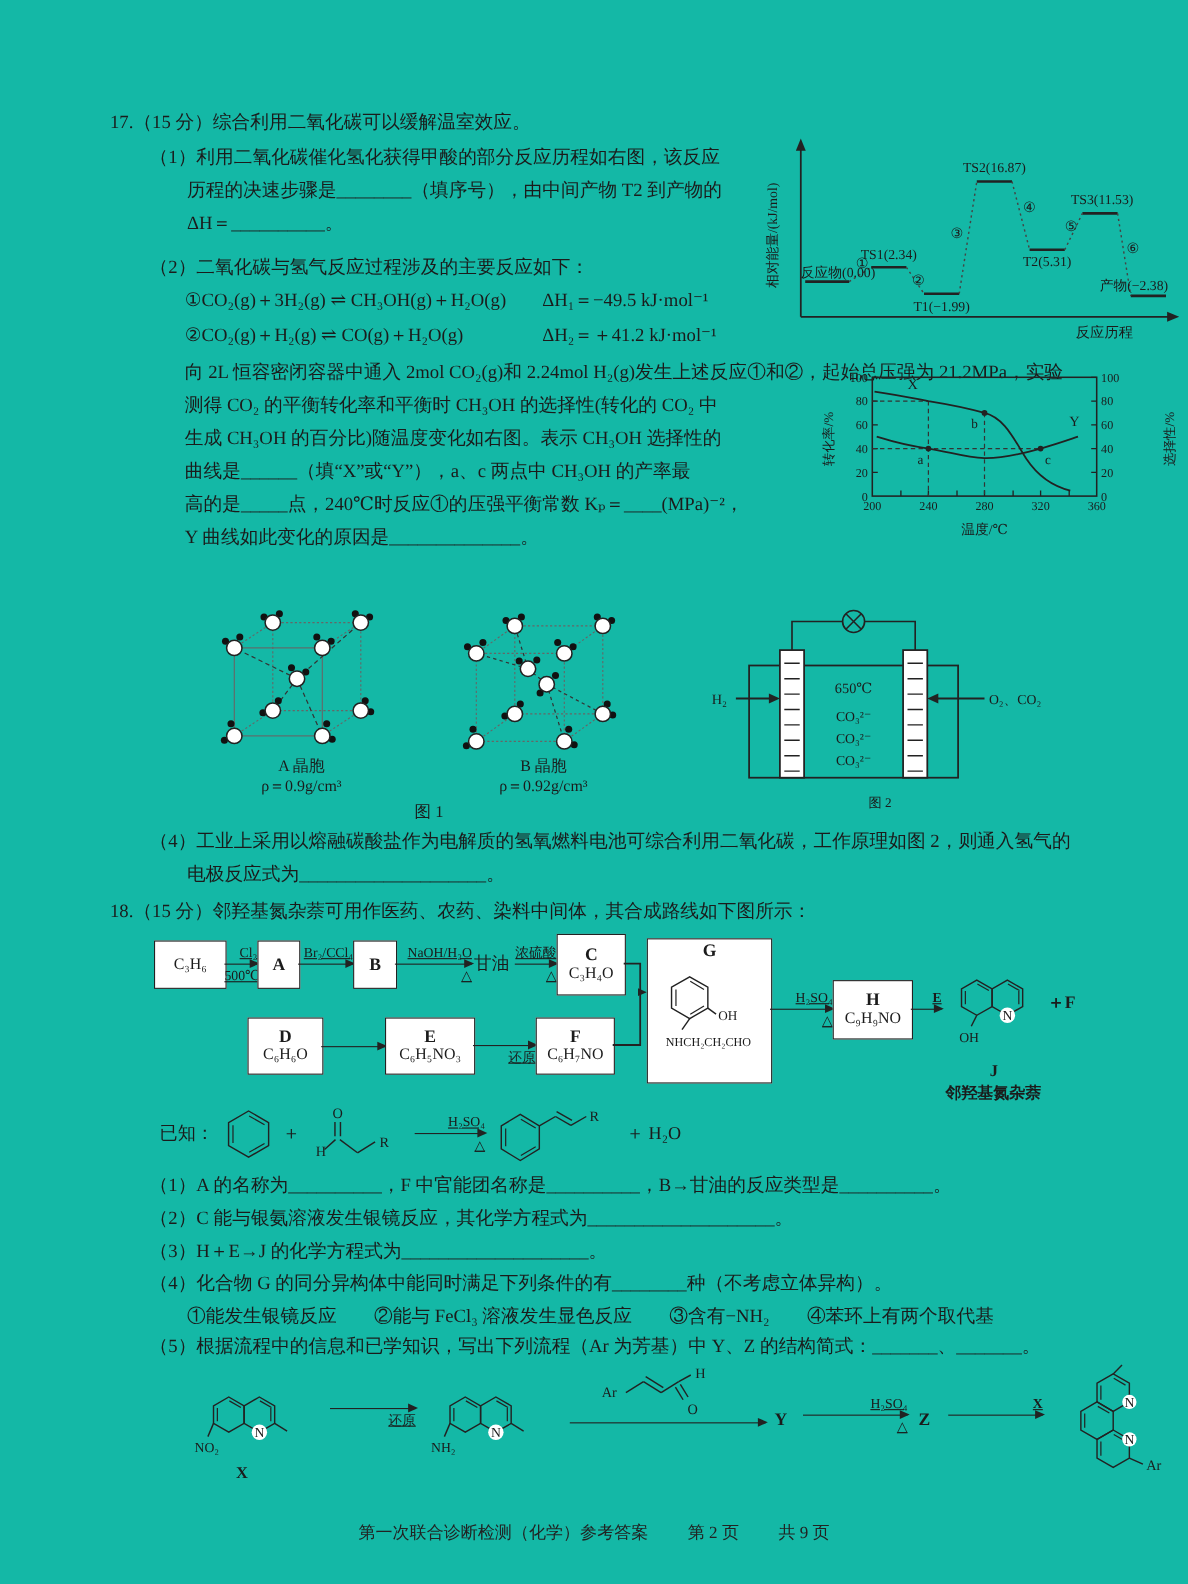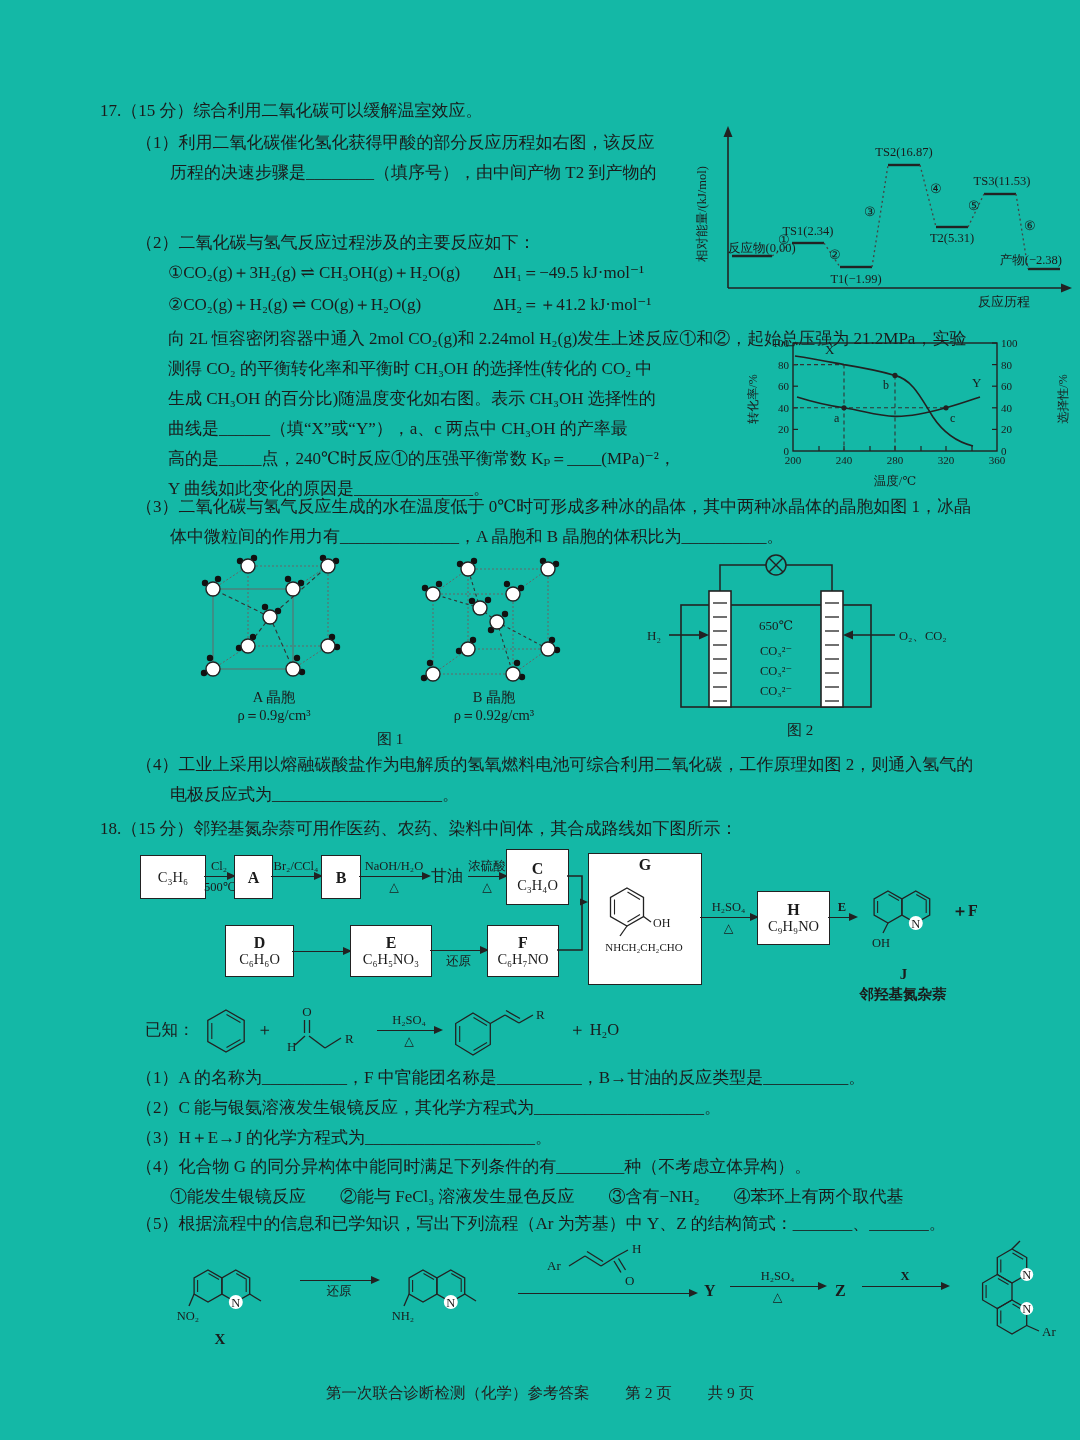--- a/index.html
+++ b/index.html
@@ -4,21 +4,21 @@
 <style>
   html,body{margin:0;padding:0;background:#e8e8e8;}
   .page{position:relative;width:1080px;height:1440px;background:#14b8a6;
     font-family:"Liberation Serif","DejaVu Serif",serif;color:#1b1b1b;overflow:hidden;margin:0 auto;}
   .abs{position:absolute;}
   .ln{white-space:nowrap;font-size:17px;line-height:30px;}
   .hang > .ln + .ln{padding-left:34px;}
   .box{position:absolute;border:1.6px solid #222;display:flex;flex-direction:column;
     align-items:center;justify-content:center;font-size:14.5px;line-height:17px;text-align:center;background:#fff;}
   .box .bl{font-weight:bold;font-size:16px;}
-  .harrow{position:absolute;text-align:center;font-size:12.5px;line-height:16px;}
+  .harrow{position:absolute;text-align:right;font-size:12.5px;line-height:16px;text-decoration:underline;}
   .harrow .t,.harrow .b{display:block;height:16px;white-space:nowrap;}
   .harrow .shaft,.pshaft{height:0;border-top:1.6px solid #222;position:relative;margin:2px 0;}
   .pshaft{position:absolute;}
   .harrow .shaft::after,.pshaft::after{content:"";position:absolute;right:-2px;top:-4.9px;width:0;height:0;
     border-left:9px solid #222;border-top:4.2px solid transparent;border-bottom:4.2px solid transparent;}
   svg text{font-family:"Liberation Serif","DejaVu Serif",serif;fill:#1b1b1b;}
   .cap{position:absolute;text-align:center;font-size:14.5px;line-height:18px;}
   .bold{font-weight:bold;}
   .footer{position:absolute;left:0;right:0;top:1383px;text-align:center;font-size:15.5px;color:#222;}
   .footer span{margin:0 16px;}
@@ -26,20 +26,21 @@
 </head>
 <body>
 
 <div class="page">
 
   <div class="abs ln" style="left:100px;top:96px;">17.（15 分）综合利用二氧化碳可以缓解温室效应。</div>
 
   <div class="abs hang" style="left:136px;top:128px;">
     <div class="ln">（1）利用二氧化碳催化氢化获得甲酸的部分反应历程如右图，该反应</div>
     <div class="ln">历程的决速步骤是________（填序号），由中间产物 T2 到产物的</div>
+    <div class="ln">ΔH＝__________。</div>
   </div>
 
   <svg class="abs" style="left:692px;top:118px;" width="386" height="194" viewBox="0 0 386 194">
     <g stroke="#222" stroke-width="1.6" fill="none">
       <line x1="36" y1="170" x2="36" y2="16"></line>
       <line x1="36" y1="170" x2="372" y2="170"></line>
     </g>
     <polygon points="36,8 31.5,19 40.5,19" fill="#222"></polygon>
     <polygon points="380,170 369,165.5 369,174.5" fill="#222"></polygon>
     <text transform="rotate(-90 14 96)" x="14" y="96" font-size="12.5" text-anchor="middle">相对能量/(kJ/mol)</text>
@@ -151,24 +152,20 @@
         <circle cx="150" cy="42.4" r="2.6"></circle>
         <circle cx="201" cy="74.8" r="2.6"></circle>
     </g>
     <text x="80" y="21" font-size="13">X</text>
     <text x="227" y="54" font-size="13">Y</text>
     <text x="89" y="89" font-size="12">a</text>
     <text x="138" y="56" font-size="12">b</text>
     <text x="205" y="89" font-size="12">c</text>
   </svg>
 
-  <div class="abs hang" style="left:136px;top:492px;">
-    <div class="ln">（3）二氧化碳与氢气反应生成的水在温度低于 0℃时可形成多种冰的晶体，其中两种冰晶体的晶胞如图 1，冰晶</div>
-    <div class="ln">体中微粒间的作用力有______________，A 晶胞和 B 晶胞的体积比为__________。</div>
-  </div>
 
   <div class="abs" style="left:180px;top:554px;width:440px;height:210px;">
     <svg class="abs" style="left:8px;top:0;" width="172" height="130" viewBox="0 0 172 130">
       <g stroke="#666" stroke-width="1" fill="none">
         <rect x="25" y="35" width="80" height="80"></rect>
         <rect x="60" y="12" width="80" height="80" stroke-dasharray="2,2"></rect>
         <line x1="25" y1="35" x2="60" y2="12" stroke-dasharray="2,2"></line>
         <line x1="105" y1="35" x2="140" y2="12" stroke-dasharray="2,2"></line>
         <line x1="25" y1="115" x2="60" y2="92" stroke-dasharray="2,2"></line>
         <line x1="105" y1="115" x2="140" y2="92" stroke-dasharray="2,2"></line>
@@ -301,21 +298,21 @@
       <line x1="24" y1="90" x2="56" y2="90" stroke="#222" stroke-width="1.6"></line>
       <polygon points="64,90 54,85.5 54,94.5" fill="#222"></polygon>
       <line x1="250" y1="90" x2="206" y2="90" stroke="#222" stroke-width="1.6"></line>
       <polygon points="198,90 208,85.5 208,94.5" fill="#222"></polygon>
       <text x="254" y="95" font-size="12.5">O₂、CO₂</text>
       <text x="131" y="85" font-size="13" text-anchor="middle">650℃</text>
       <text x="131" y="110" font-size="12.5" text-anchor="middle">CO₃²⁻</text>
       <text x="131" y="130" font-size="12.5" text-anchor="middle">CO₃²⁻</text>
       <text x="131" y="150" font-size="12.5" text-anchor="middle">CO₃²⁻</text>
     </svg>
-    <div class="cap" style="left:0;top:176px;width:310px;font-size:15px;">图 2</div>
+    <div class="cap" style="left:0;top:176px;width:310px;font-size:12px;">图 2</div>
   </div>
 
   <div class="abs hang" style="left:136px;top:750px;">
     <div class="ln">（4）工业上采用以熔融碳酸盐作为电解质的氢氧燃料电池可综合利用二氧化碳，工作原理如图 2，则通入氢气的</div>
     <div class="ln">电极反应式为____________________。</div>
   </div>
 
   <div class="abs ln" style="left:100px;top:814px;">18.（15 分）邻羟基氮杂萘可用作医药、农药、染料中间体，其合成路线如下图所示：</div>
 
   <div class="abs" style="left:128px;top:845px;width:945px;height:170px;">

